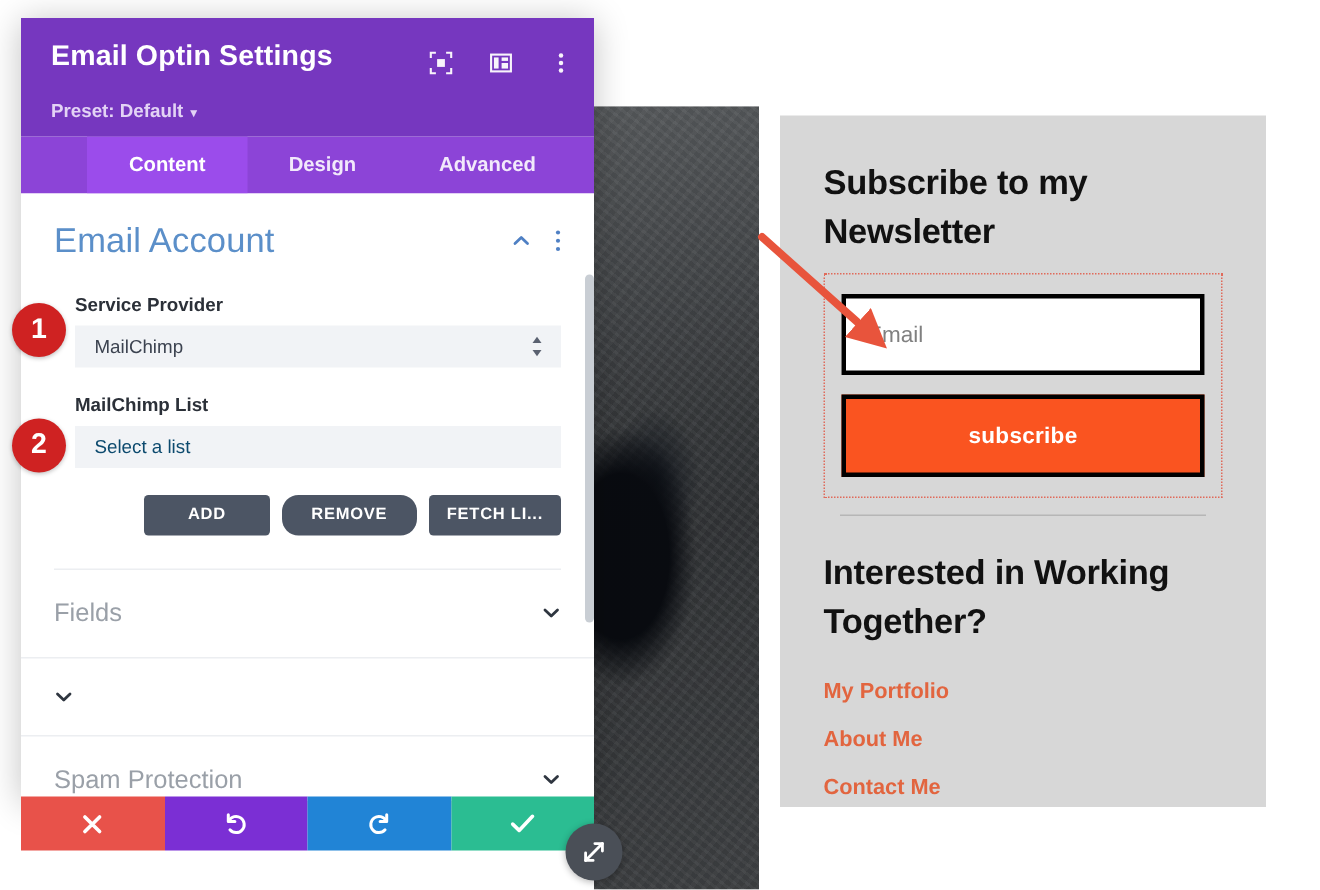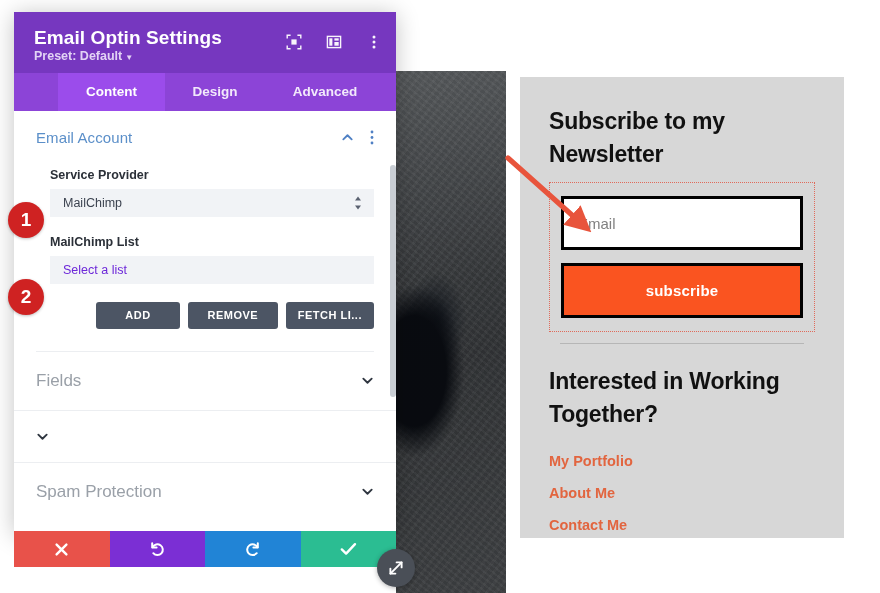--- a/index.html
+++ b/index.html
@@ -31,21 +31,21 @@
     position: absolute; left: 14px; top: 12px; width: 382px; height: 522px;
     background: #ffffff;
     box-shadow: 0 2px 22px rgba(0,0,0,.24);
     display: flex; flex-direction: column; overflow: hidden;
   }
   .modal-header {
     background: #7637bf; color: #fff; padding: 16px 18px 10px 20px;
     position: relative; flex: 0 0 auto;
   }
   .modal-title { font-size: 19px; font-weight: bold; letter-spacing: .1px; line-height: 1.1; }
-  .preset-row { margin-top: 0; font-size: 12.5px; color: #e3d3f5; font-weight: bold; }
+  .preset-row { margin-top: 18px; font-size: 12.5px; color: #e3d3f5; font-weight: bold; }
   .preset-caret { font-size: 8px; margin-left: 3px; color: #e3d3f5; }
   .header-icons { position: absolute; right: 14px; top: 22px; display: flex; align-items: center; gap: 24px; }
   .hicon { width: 16px; height: 16px; opacity: .95; display: block; }
 
   
   .tabs { display: flex; background: #8c44d7; flex: 0 0 auto; padding-left: 44px; }
   .tab {
     font-size: 13.5px; font-weight: bold; color: #f2e9fb; padding: 11px 0 12px;
     text-align: center; cursor: pointer;
   }
@@ -57,46 +57,46 @@
   
   .modal-body { position: relative; flex: 1 1 auto; background: #fff; overflow: hidden; }
   .scroll-track { position: absolute; right: 0; top: 0; width: 6px; height: 100%; background: transparent; }
   .scroll-thumb { position: absolute; right: 0px; top: 54px; width: 6px; height: 232px; background: #c9ced4; border-radius: 3px; }
 
   .section-open { padding: 18px 22px 0 22px; }
   .section-head {
     display: flex; align-items: center; justify-content: space-between;
     padding-bottom: 2px;
   }
-  .section-title-open { font-size: 15px; color: #5b8fc9; font-weight: normal; letter-spacing: .1px; }
+  .section-title-open { font-size: 23px; color: #5b8fc9; font-weight: normal; letter-spacing: .1px; }
   .section-head-icons { display: flex; align-items: center; gap: 16px; }
   .chev-up, .chev-down { width: 13px; height: 13px; display: block; }
   .dots-v { width: 4px; height: 15px; display: block; }
 
   .field-label {
     font-size: 12.5px; font-weight: bold; color: #2b3038; margin: 18px 0 7px 14px;
   }
   .field-label.first { margin-top: 20px; }
   .select-box {
     position: relative; height: 28px; background: #f1f3f6; border: none;
     display: flex; align-items: center; padding: 0 10px 0 13px; margin-left: 14px;
   }
   .select-text { font-size: 12.5px; color: #3c4350; }
-  .select-text.muted { color: #6d28d9; }
+  .select-text.muted { color: #0c4a6e; }
   .spinner-ico { position: absolute; right: 12px; top: 7px; width: 8px; height: 14px; }
 
   .btn-row { display: flex; gap: 8px; margin: 18px 0 0 14px; padding-left: 46px; }
   .gbtn {
     background: #4c5564; color: #ffffff; font-size: 11px; font-weight: bold;
     letter-spacing: .5px; border: none; border-radius: 3px;
     height: 27px; display: flex; align-items: center; justify-content: center;
     cursor: pointer; white-space: nowrap;
   }
   .gbtn.w1 { width: 99px; }
-  .gbtn.w2 { width: 106px; }
+  .gbtn.w2 { width: 106px; border-radius: 11px; }
   .gbtn.w3 { width: 104px; }
 
   .sep { height: 1px; background: #eceef1; margin: 22px 0 0 0; }
 
   .section-closed {
     display: flex; align-items: center; justify-content: space-between;
     padding: 19px 22px 19px 22px; border-bottom: 1px solid #eceef1; cursor: pointer;
   }
   .section-title-closed { font-size: 17px; color: #9aa0a8; }
   .section-closed.clipped { padding-bottom: 4px; border-bottom: none; }

